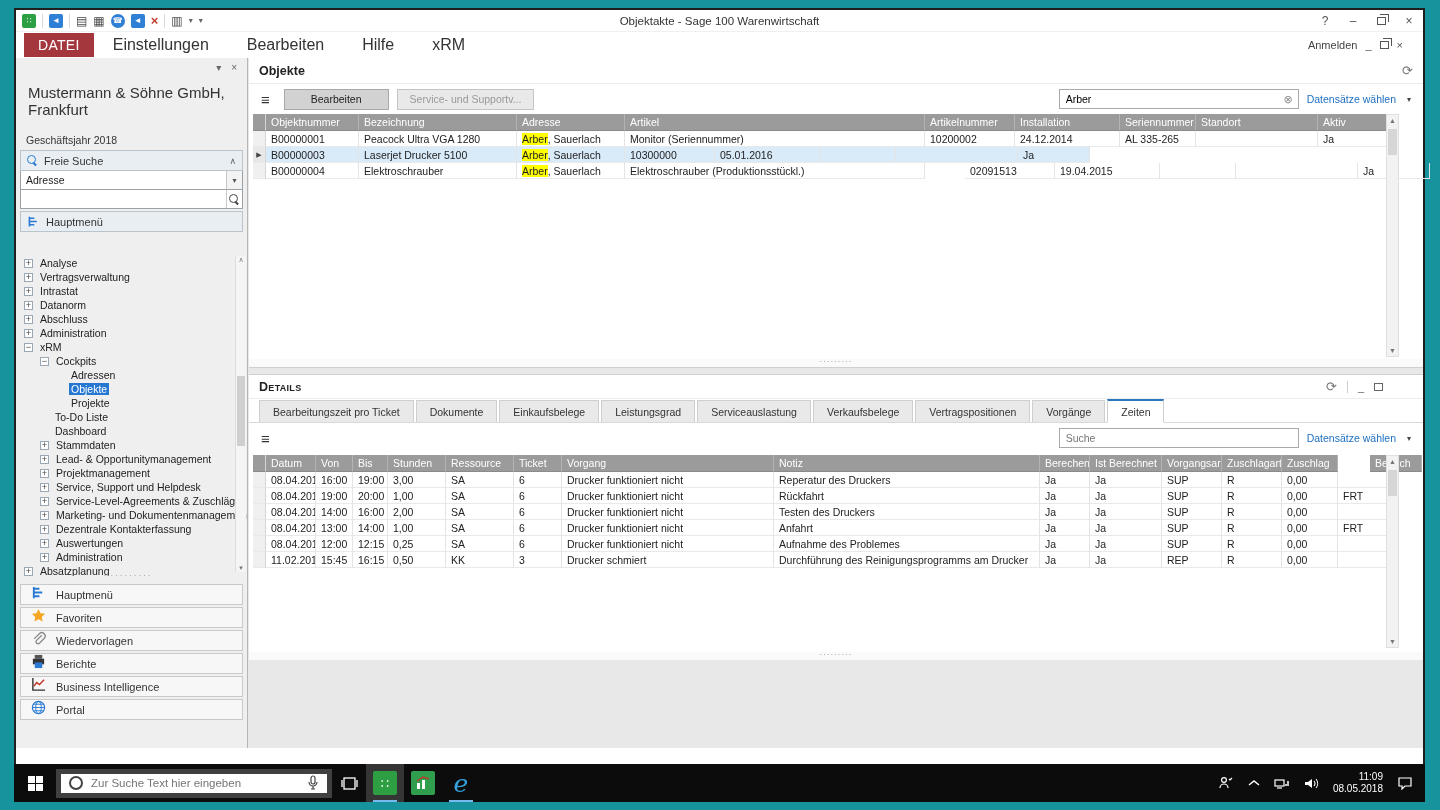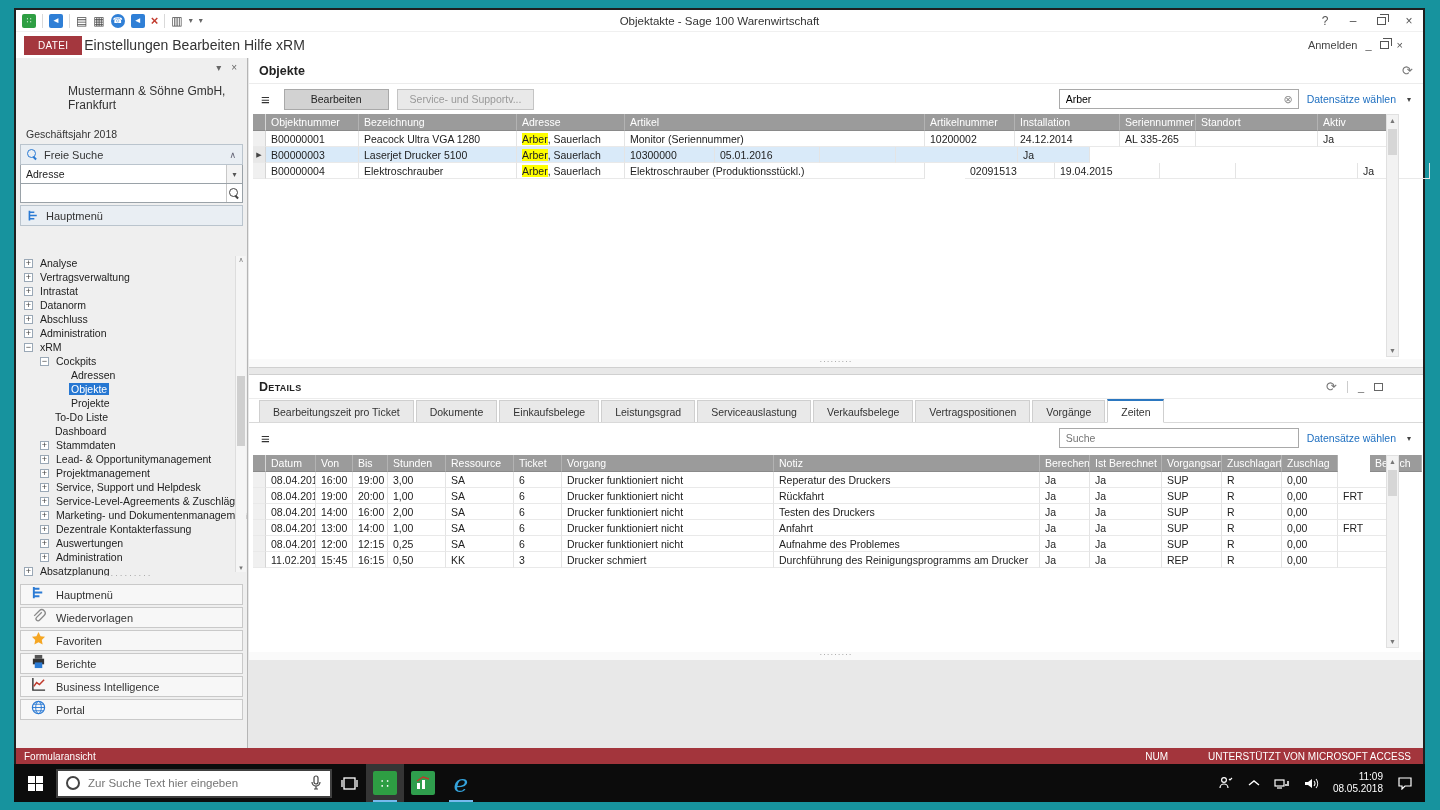--- a/index.html
+++ b/index.html
@@ -22,33 +22,33 @@
   .qa-x { color:#c23b2e; font-weight:bold; font-size:13px; line-height:1; }
   .qa-caret { font-size:8px; color:#666; }
   .tb-title { position:absolute; left:0; right:0; text-align:center; font-size:11.5px; color:#333; pointer-events:none; }
   .tb-controls { margin-left:auto; display:flex; align-items:center; gap:0; }
   .tb-btn { width:28px; text-align:center; font-size:12px; color:#555; cursor:default; }
   .win-restore { display:inline-block; width:9px; height:8px; border:1px solid #555; position:relative; }
   .win-restore::before { content:""; position:absolute; left:2px; top:-4px; width:8px; height:7px; border:1px solid #555; border-bottom:none; border-left:none; }
 
   
   .menubar { height:26px; background:#fff; display:flex; align-items:center; position:relative; }
-  .menu-file { background:#a4373e; color:#fff; font-size:10px; padding:4px 14px; margin-left:8px; letter-spacing:.3px; }
-  .menu-item { font-size:14px; color:#333; padding:4px 2px; }
+  .menu-file { background:#a4373e; color:#fff; font-size:14px; padding:4px 14px; margin-left:8px; letter-spacing:.3px; }
+  .menu-item { font-size:16px; color:#333; padding:4px 19px; }
   .menu-right { margin-left:auto; display:flex; align-items:center; gap:8px; padding-right:20px; }
   .menu-login { font-size:11px; color:#444; }
   .mdi-btn { font-size:11px; color:#555; }
 
   
   .workarea { position:absolute; left:0; right:0; top:48px; height:690px; background:#e8e8e8; }
 
   
   .sidebar { position:absolute; left:0; top:0; bottom:0; width:232px; background:#efefef; border-right:1px solid #b5b5b5; }
   .sb-top { height:18px; display:flex; justify-content:flex-end; align-items:center; gap:10px; padding-right:10px; color:#666; font-size:10px; }
-  .sb-company { font-size:12px; color:#333; padding:8px 10px 2px 24px;margin-left:28px; }
+  .sb-company { font-size:15px; color:#333; padding:8px 10px 2px 12px; }
   .sb-year { font-size:10.5px; color:#333; padding:14px 10px 4px 10px; }
   .sb-section { margin:0 4px; height:21px; background:#e9eef3; border:1px solid #bac4cd; display:flex; align-items:center; padding:0 6px; gap:6px; }
   .sb-section .lbl { font-size:11px; color:#333; }
   .sb-section .right { margin-left:auto; font-size:9px; color:#667; }
   .sb-input-row { margin:0 4px; background:#fff; border:1px solid #9aa2a8; border-top:none; height:19px; display:flex; align-items:center; }
   .sb-select-val { flex:1; font-size:10.5px; padding-left:5px; color:#222; }
   .sb-dd-btn { width:16px; height:100%; border-left:1px solid #c8c8c8; display:flex; align-items:center; justify-content:center; font-size:8px; color:#555; background:#f3f3f3; }
   .sb-search-input { flex:1; border:none; outline:none; font-size:10.5px; padding-left:5px; font-family:inherit; height:100%; }
   .icon-lens { width:11px; height:11px; display:inline-block; position:relative; }
   .icon-lens::before { content:""; position:absolute; left:0; top:0; width:7px; height:7px; border:1.5px solid currentColor; border-radius:50%; }
@@ -120,21 +120,21 @@
 
   
   .statusbar { position:absolute; left:0; right:0; bottom:0; height:16px; background:#a3353c; color:#fff; display:flex; align-items:center; font-size:10px; padding:0 8px; }
   .statusbar .right { margin-left:auto; display:flex; gap:40px; padding-right:4px; }
 
   
   .taskbar { position:absolute; left:14px; top:764px; width:1411px; height:38px; background:#0c0c0c; display:flex; align-items:center; }
   .start-btn { width:42px; height:100%; display:flex; align-items:center; justify-content:center; }
   .win-logo { display:grid; grid-template-columns:7px 7px; grid-template-rows:7px 7px; gap:1px; }
   .win-logo span { background:#fff; }
-  .cortana { width:276px; height:29px; background:#fff; border:2px solid #404040; display:flex; align-items:center; gap:8px; padding:0 8px; }
+  .cortana { width:276px; height:29px; background:#fff; border:5px solid #404040; display:flex; align-items:center; gap:8px; padding:0 8px; }
   .cortana .circ { width:14px; height:14px; border:2px solid #444; border-radius:50%; }
   .cortana input { flex:1; border:none; outline:none; font-size:11.5px; color:#333; font-family:inherit; }
   .cortana svg { flex:0 0 auto; }
   .task-view { width:34px; height:100%; display:flex; align-items:center; justify-content:center; }
   .tb-app { width:38px; height:100%; display:flex; align-items:center; justify-content:center; position:relative; }
   .tb-app.active-app { background:#353535; }
   .tb-app .underline { position:absolute; bottom:0; left:7px; right:7px; height:2px; background:#76b9ed; }
   .tile { width:24px; height:24px; border-radius:2px; display:flex; align-items:center; justify-content:center; }
   .tile-sage { background:#2e9e43; color:#fff; font-size:13px; }
   .tile-chart { background:#2f9e4d; }
@@ -320,29 +320,29 @@
       <div class="sb-splitter">·········</div>
       <div class="nav-stack" id="nav-stack">
           <div class="nav-btn">
             <span><svg viewBox="0 0 16 16" width="15" height="15">
                 <path d="M3 2v12M3 4h6M3 8h9M3 12h6" stroke="#2a7ad4" stroke-width="2" fill="none"></path>
               </svg></span>
             <span class="nlbl">Hauptmenü</span>
           </div>
           <div class="nav-btn">
             <span><svg viewBox="0 0 16 16" width="15" height="15">
+                <polygon points="8,1 10.2,5.6 15,6.2 11.5,9.6 12.4,14.5 8,12.1 3.6,14.5 4.5,9.6 1,6.2 5.8,5.6" fill="#f5a623"></polygon>
+              </svg></span>
+            <span class="nlbl">Favoriten</span>
+          </div>
+          <div class="nav-btn">
+            <span><svg viewBox="0 0 16 16" width="15" height="15">
                 <path d="M11.5 4.5l-5.5 5.5a2.1 2.1 0 0 0 3 3l5-5a3.6 3.6 0 0 0-5.1-5.1l-5.5 5.5" fill="none" stroke="#8a8a8a" stroke-width="1.4"></path>
               </svg></span>
             <span class="nlbl">Wiedervorlagen</span>
-          </div>
-          <div class="nav-btn">
-            <span><svg viewBox="0 0 16 16" width="15" height="15">
-                <polygon points="8,1 10.2,5.6 15,6.2 11.5,9.6 12.4,14.5 8,12.1 3.6,14.5 4.5,9.6 1,6.2 5.8,5.6" fill="#f5a623"></polygon>
-              </svg></span>
-            <span class="nlbl">Favoriten</span>
           </div>
           <div class="nav-btn">
             <span><svg viewBox="0 0 16 16" width="15" height="15">
                 <rect x="4" y="1" width="8" height="4" fill="#555"></rect>
                 <rect x="2" y="5" width="12" height="6" fill="#333"></rect>
                 <rect x="4" y="9" width="8" height="6" fill="#2a7ad4"></rect>
               </svg></span>
             <span class="nlbl">Berichte</span>
           </div>
           <div class="nav-btn">
@@ -598,27 +598,20 @@
           <span class="up">▲</span>
           <span class="thumb"></span>
           <span class="down">▼</span>
         </div>
         <div class="panel-splitter">·········</div>
       </div>
 
     </div>
   </div>
 
-  <div class="statusbar">
-    <span>Formularansicht</span>
-    <span class="right">
-      <span>NUM</span>
-      <span>UNTERSTÜTZT VON MICROSOFT ACCESS</span>
-    </span>
-  </div>
 </div>
 
 <div class="taskbar">
   <div class="start-btn">
     <span class="win-logo">
         <span></span>
         <span></span>
         <span></span>
         <span></span>
       </span>

